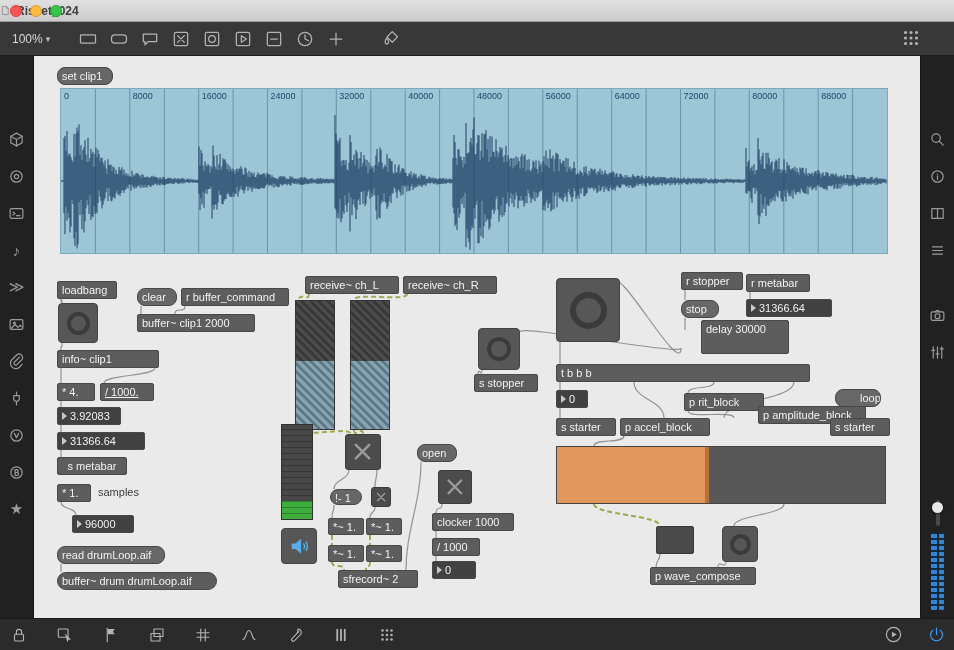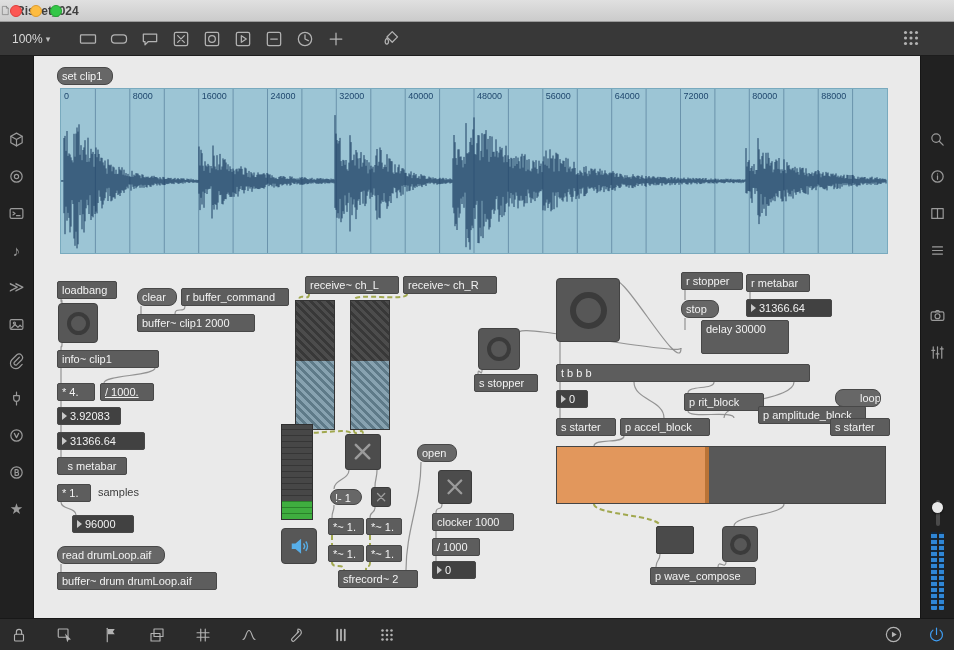--- a/index.html
+++ b/index.html
@@ -582,21 +582,21 @@
         <span>31366.64</span>
       </div>
       <div class="box" style="left: 23px; top: 401px; width: 70px; height: 18px; text-align: center;">s metabar</div>
       <div class="box" style="left: 23px; top: 428px; width: 34px; height: 18px;">* 1.</div>
       <div class="comment" style="left: 64px; top: 430px;">samples</div>
       <div class="box number" style="left: 38px; top: 459px; width: 62px; height: 18px;">
         <span class="tri"></span>
         <span>96000</span>
       </div>
       <div class="box message" style="left: 23px; top: 490px; width: 108px; height: 18px;">read drumLoop.aif</div>
-      <div class="box" style="left: 23px; top: 516px; width: 160px; height: 18px;">buffer~ drum drumLoop.aif</div>
+      <div class="box" style="left: 23px; top: 516px; width: 160px; height: 18px; border-radius: 9px;">buffer~ drum drumLoop.aif</div>
       <div class="box" style="left: 271px; top: 220px; width: 94px; height: 18px;">receive~ ch_L</div>
       <div class="box" style="left: 369px; top: 220px; width: 94px; height: 18px;">receive~ ch_R</div>
       <div class="meterv" style="left: 261px; top: 244px; width: 40px; height: 130px;">
         <div class="m-top"></div>
         <div class="m-bot"></div>
       </div>
       <div class="meterv" style="left: 316px; top: 244px; width: 40px; height: 130px;">
         <div class="m-top"></div>
         <div class="m-bot"></div>
       </div>

